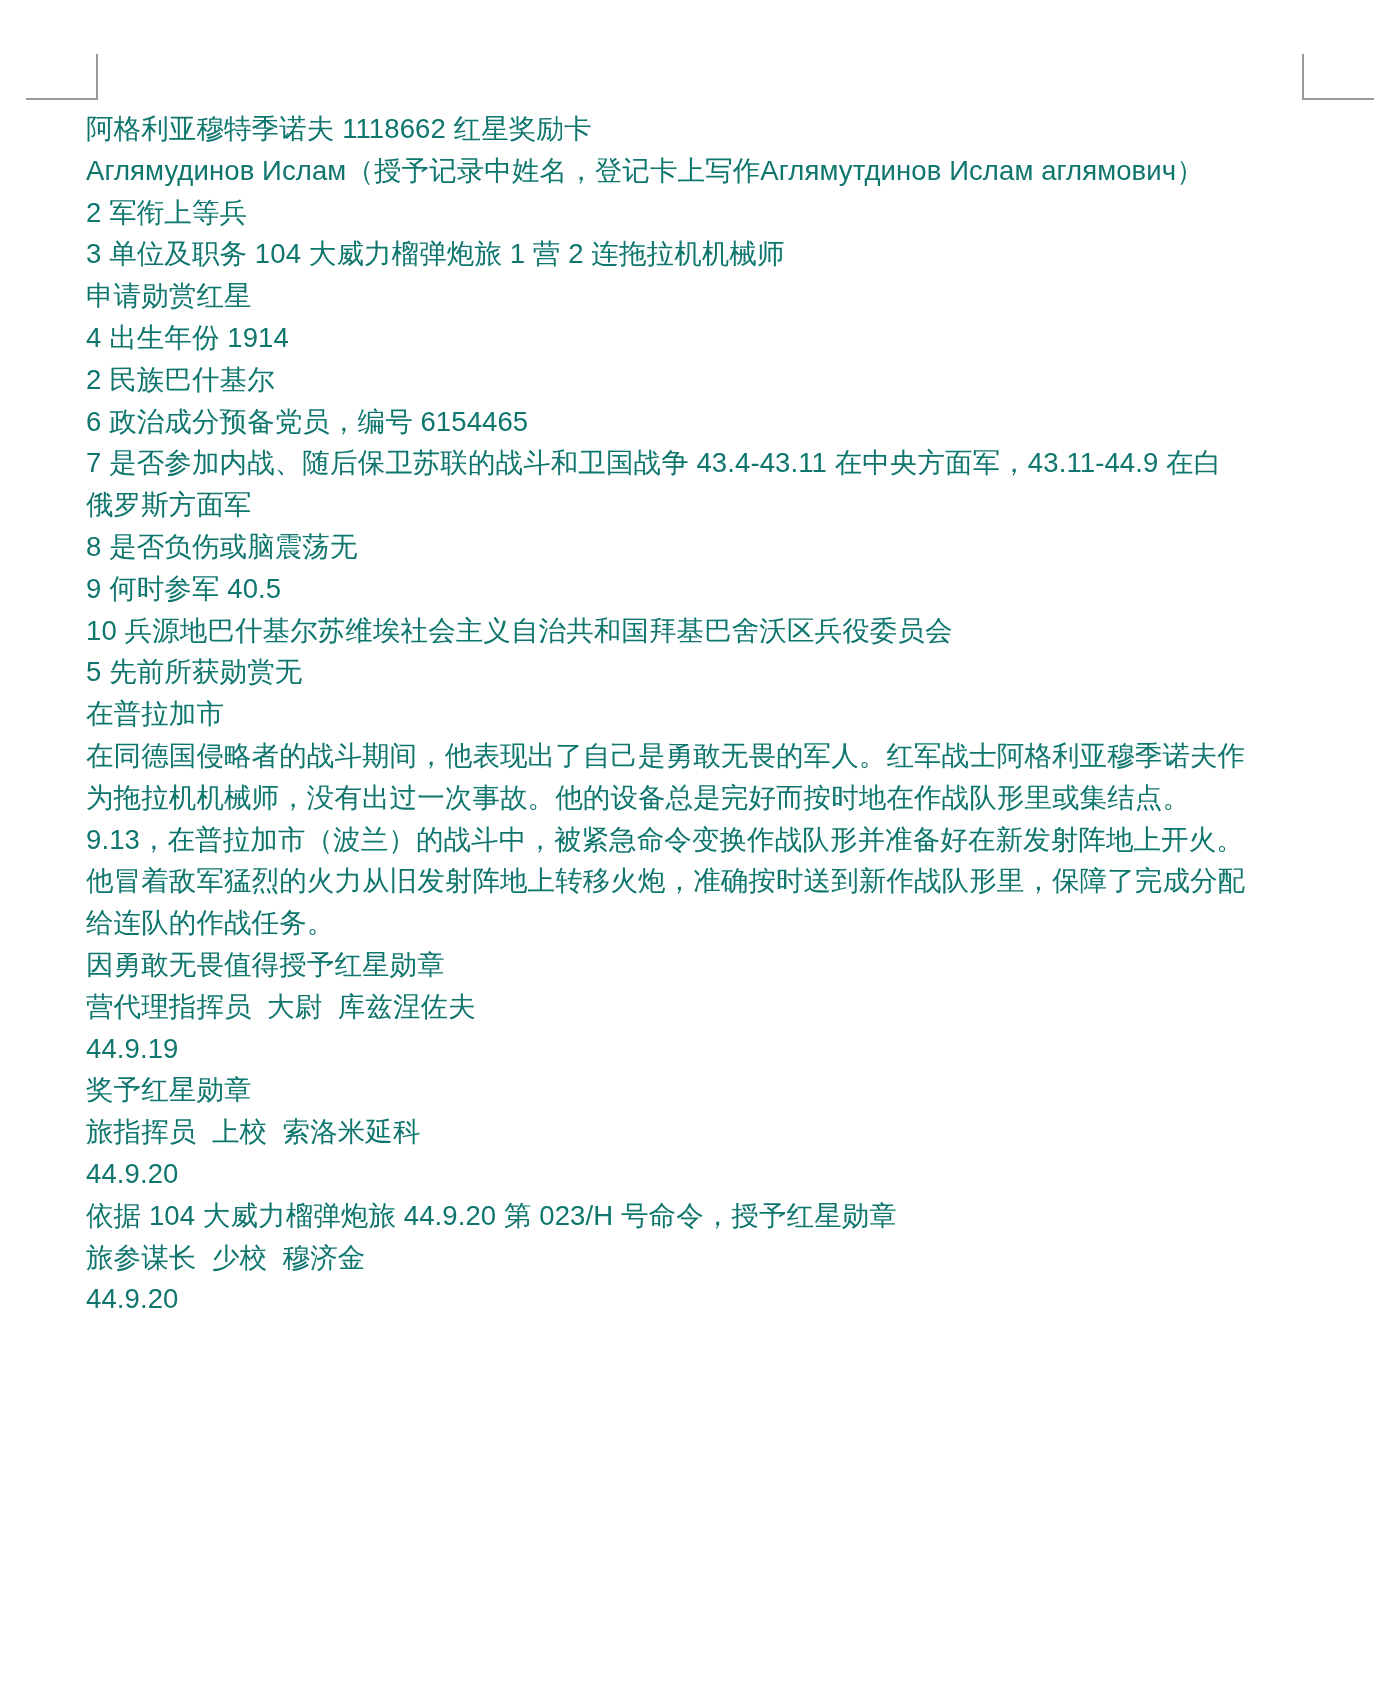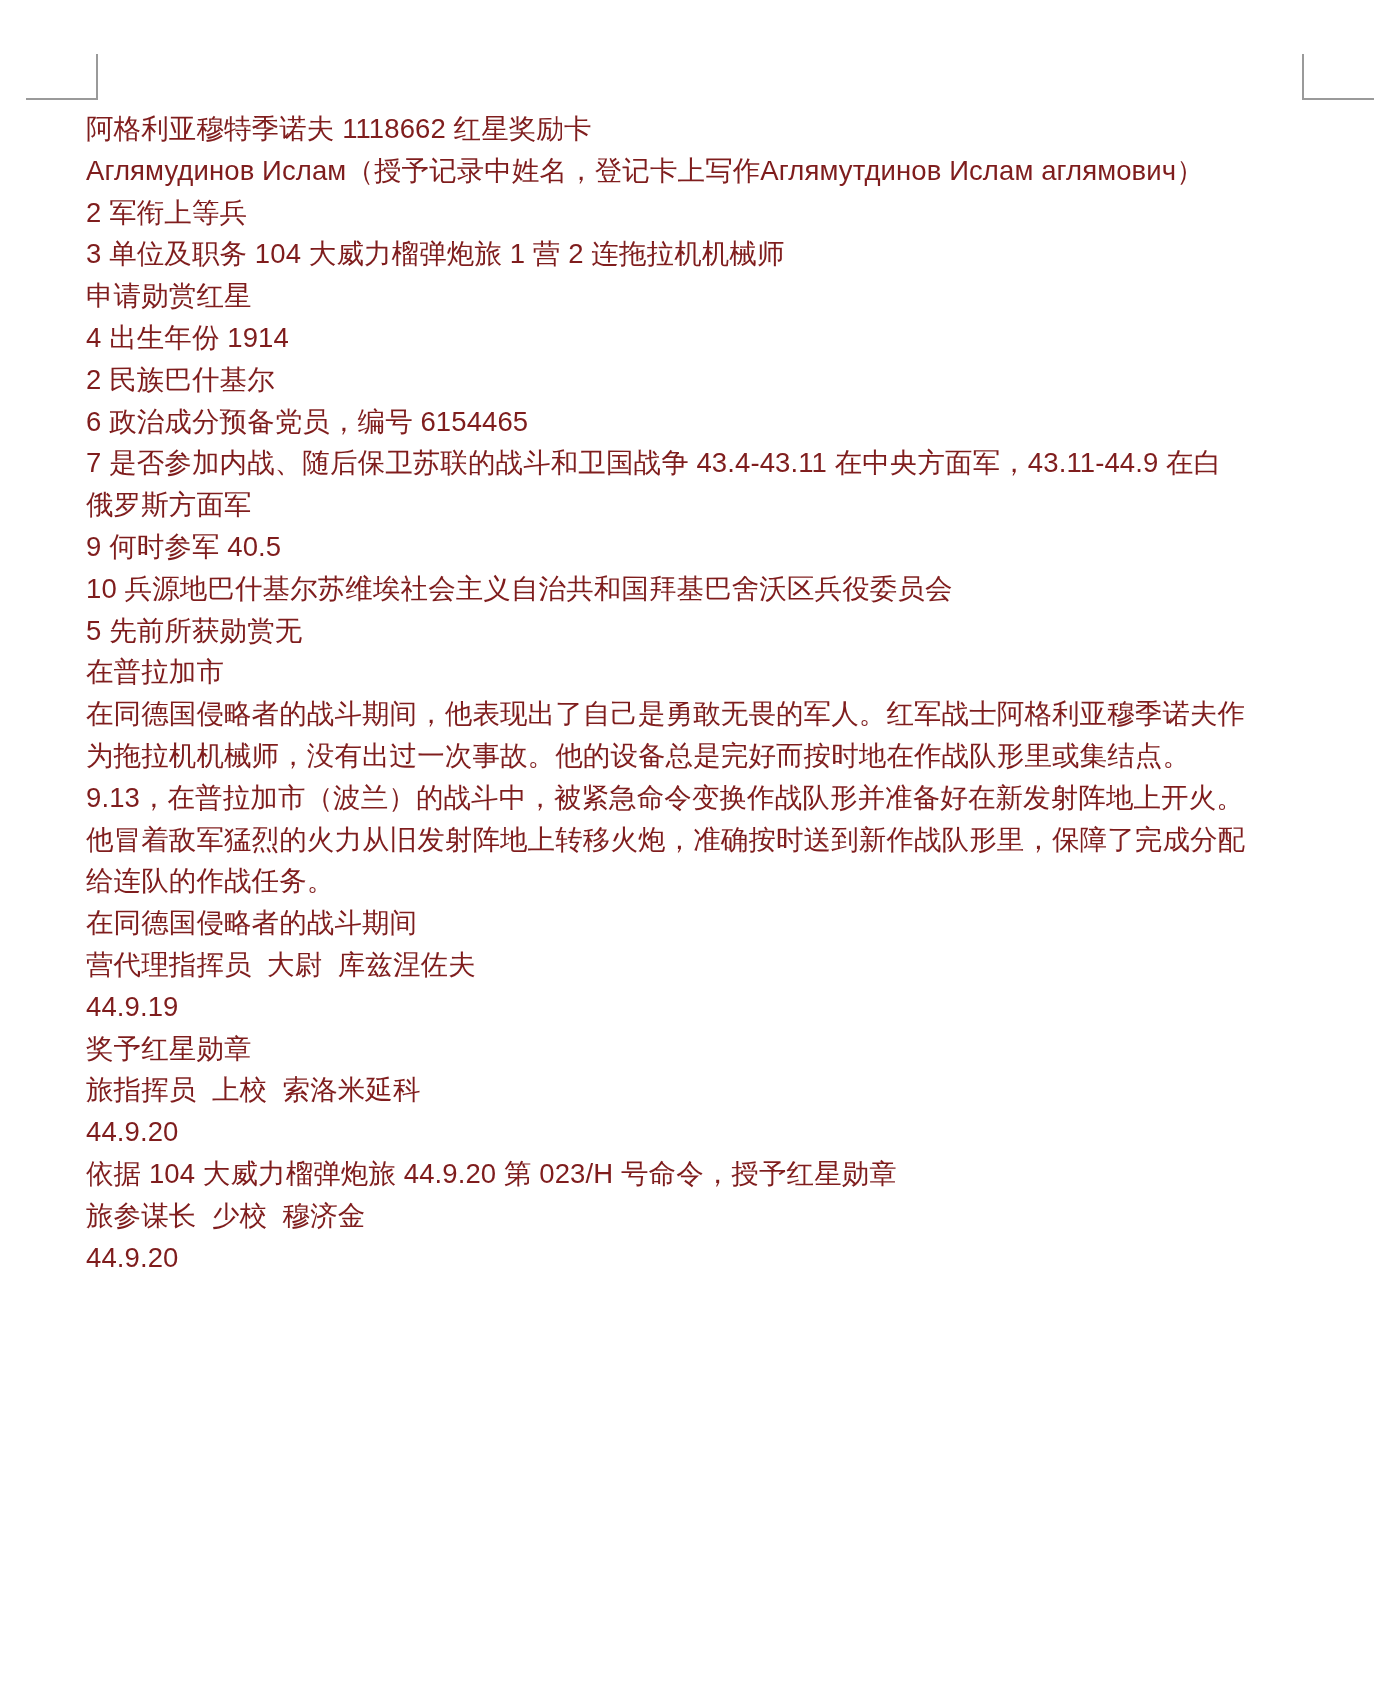--- a/index.html
+++ b/index.html
@@ -47,21 +47,21 @@
   
   .doc-body {
     position: absolute;
     left: 86px;
     top: 108px;
     width: 1160px;
   }
   .doc-line {
     font-size: 27.5px;
     line-height: 41.8px;
-    color: #7f1d1d;
+    color: #0f766e;
     letter-spacing: 0.1px;
     text-align: left;
     word-break: break-word;
     white-space: pre-wrap;
   }
   .doc-line.wrap {
     white-space: normal;
   }
 </style>
 </head>
@@ -75,27 +75,28 @@
   <div class="doc-body">
     <div class="doc-line">阿格利亚穆特季诺夫 1118662 红星奖励卡</div>
     <div class="doc-line wrap">Аглямудинов Ислам（授予记录中姓名，登记卡上写作Аглямутдинов Ислам аглямович）</div>
     <div class="doc-line">2 军衔上等兵</div>
     <div class="doc-line">3 单位及职务 104 大威力榴弹炮旅 1 营 2 连拖拉机机械师</div>
     <div class="doc-line">申请勋赏红星</div>
     <div class="doc-line">4 出生年份 1914</div>
     <div class="doc-line">2 民族巴什基尔</div>
     <div class="doc-line">6 政治成分预备党员，编号 6154465</div>
     <div class="doc-line wrap">7 是否参加内战、随后保卫苏联的战斗和卫国战争 43.4-43.11 在中央方面军，43.11-44.9 在白俄罗斯方面军</div>
+    <div class="doc-line">8 是否负伤或脑震荡无</div>
     <div class="doc-line">9 何时参军 40.5</div>
     <div class="doc-line">10 兵源地巴什基尔苏维埃社会主义自治共和国拜基巴舍沃区兵役委员会</div>
     <div class="doc-line">5 先前所获勋赏无</div>
     <div class="doc-line">在普拉加市</div>
     <div class="doc-line wrap">在同德国侵略者的战斗期间，他表现出了自己是勇敢无畏的军人。红军战士阿格利亚穆季诺夫作为拖拉机机械师，没有出过一次事故。他的设备总是完好而按时地在作战队形里或集结点。</div>
     <div class="doc-line wrap">9.13，在普拉加市（波兰）的战斗中，被紧急命令变换作战队形并准备好在新发射阵地上开火。他冒着敌军猛烈的火力从旧发射阵地上转移火炮，准确按时送到新作战队形里，保障了完成分配给连队的作战任务。</div>
-    <div class="doc-line">在同德国侵略者的战斗期间</div>
+    <div class="doc-line">因勇敢无畏值得授予红星勋章</div>
     <div class="doc-line">营代理指挥员  大尉  库兹涅佐夫</div>
     <div class="doc-line">44.9.19</div>
     <div class="doc-line">奖予红星勋章</div>
     <div class="doc-line">旅指挥员  上校  索洛米延科</div>
     <div class="doc-line">44.9.20</div>
     <div class="doc-line wrap">依据 104 大威力榴弹炮旅 44.9.20 第 023/H 号命令，授予红星勋章</div>
     <div class="doc-line">旅参谋长  少校  穆济金</div>
     <div class="doc-line">44.9.20</div>
   </div>
 

